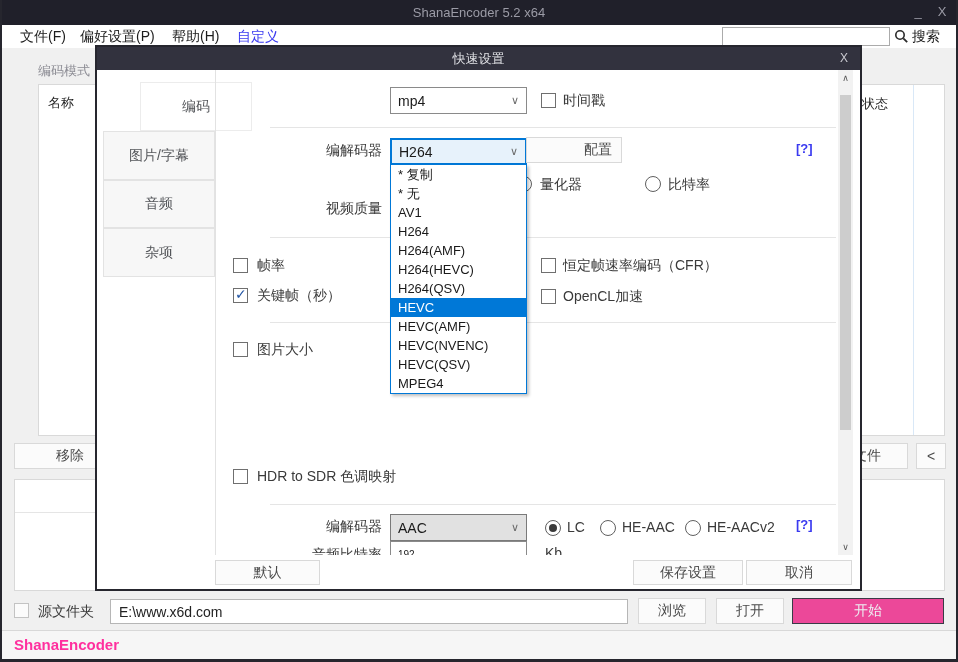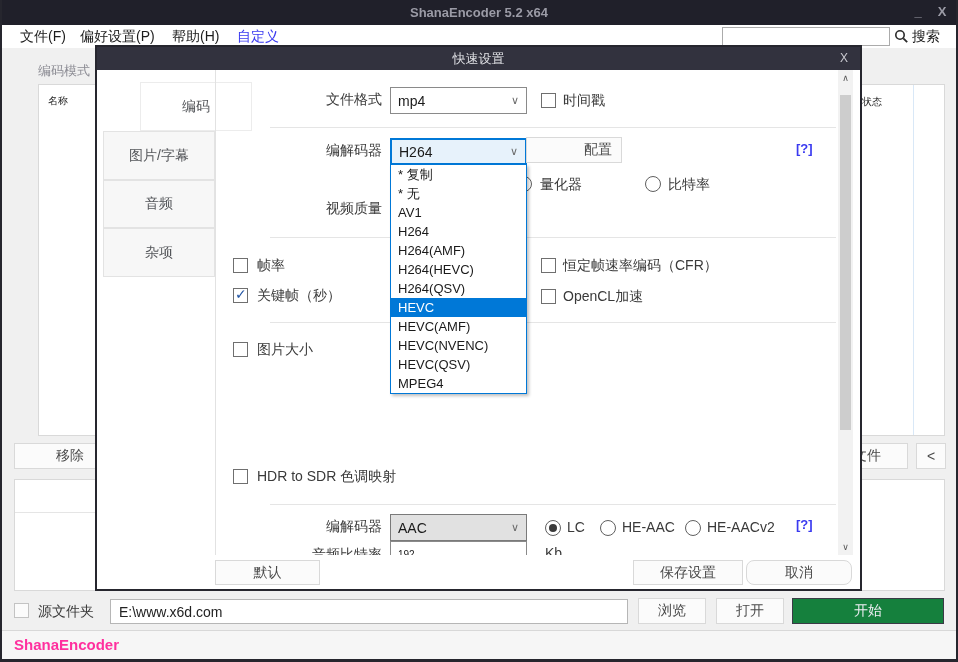--- a/index.html
+++ b/index.html
@@ -1,38 +1,38 @@
 <!DOCTYPE html>
 <html><head>
 <meta charset="utf-8">
 <style>
   * { margin:0; padding:0; box-sizing:border-box; }
   html,body { width:958px; height:662px; }
   body { font-family:"Liberation Sans","DejaVu Sans",sans-serif; background:#f0f0f0; position:relative; overflow:hidden; }
   .abs { position:absolute; }
 
   
-  .titlebar { left:0; top:0; width:958px; height:32px; background:#20202a; z-index:5;font-weight:bold; }
+  .titlebar { left:0; top:0; width:958px; height:32px; background:#20202a; z-index:5; }
   .win-title { left:0; top:0; width:958px; height:25px; line-height:25px; text-align:center; color:#9b9ba6; font-size:13px; }
   .win-ctl { top:0; height:25px; line-height:23px; width:20px; text-align:center; color:#9b9ba6; font-size:13px; cursor:default; }
   .edge { background:#26262e; z-index:45; }
 
   
   .menubar { left:2px; top:25px; width:954px; height:23px; background:#ffffff; z-index:5; }
   .menu-item { top:25px; height:23px; line-height:23px; font-size:14px; color:#1c1c1c; z-index:6; }
   .menu-item.accent { color:#3a3af0; }
   .search-input { top:27px; height:19px; border:1px solid #ababab; font-size:12px; padding:0 4px; z-index:6; background:#fff; outline:none; font-family:inherit; }
   .search-label { top:25px; height:23px; line-height:23px; font-size:14px; color:#1c1c1c; z-index:6; }
 
   
   .panel { background:#ffffff; border:1px solid #d9d9d9; z-index:1; }
-  .bg-text { font-size:10px; color:#1f1f1f; z-index:2; }
+  .bg-text { font-size:13px; color:#1f1f1f; z-index:2; }
   .mode-tab { font-size:13px; color:#8b8b93; z-index:2; }
   .btn { background:#fbfbfb; border:1px solid #d9d9d9; color:#4a4a4a; font-size:14px; display:flex; align-items:center; justify-content:center; z-index:2; cursor:default; }
-  .btn.dark { background:#15803d; border:1px solid #3a3a46; color:#ededf2; }
+  .btn.dark { background:#ec4899; border:1px solid #3a3a46; color:#ededf2; }
   .vline-blue { width:1px; background:#d9e8f7; z-index:2; }
   .hdiv { height:1px; background:#e5e5e5; }
 
   
   .cb { width:15px; height:15px; background:#ffffff; border:1px solid #6f6f6f; z-index:2; }
   .cb.dim { border-color:#c3c3c3; background:#fbfbfb; }
   .cb .mark { position:absolute; left:1px; top:-3px; font-size:14px; font-weight:bold; color:#2456a4; }
   .lbl { font-size:14px; color:#3a3a3a; line-height:22px; z-index:2; }
   .path-input { top:599px; height:25px; border:1px solid #b6b6b6; background:#fff; font-size:14px; color:#222; padding:0 8px; z-index:2; outline:none; font-family:inherit; }
   .statusbar { left:2px; top:630px; width:954px; height:29px; background:#f6f6f6; border-top:1px solid #d8d8d8; z-index:5; }
@@ -123,21 +123,20 @@
   </div>
 
   <div class="abs tab active" style="top:35px; height:49px;margin-left:37px;">编码</div>
   <div class="abs tab" style="top:84px; height:49px;">图片/字幕</div>
   <div class="abs tab" style="top:133px; height:48px;">音频</div>
   <div class="abs tab" style="top:181px; height:49px;">杂项</div>
   <div class="abs dlg-vline"></div>
 
   <div class="abs content">
 
-    <div class="abs flabel" style="left:54px; top:16px;">文件格式</div>
     <div class="abs combo" style="left:174px; top:17px;">
       <span>mp4</span>
       <span class="chev">∨</span>
     </div>
     <div class="abs cb" style="left:325px; top:23px;"></div>
     <div class="abs lbl" style="left:347px; top:19px;">时间戳</div>
     <div class="abs hdiv" style="left:54px; top:57px; width:566px;"></div>
 
     <div class="abs flabel" style="left:54px; top:67px;">编解码器</div>
     <div class="abs combo focus" style="left:174px; top:68px;">
@@ -210,18 +209,18 @@
   </div>
 
   <div class="abs sbar">
     <div class="arrow" style="top:0;">∧</div>
     <div class="thumb"></div>
     <div class="arrow" style="bottom:0;">∨</div>
   </div>
 
   <div class="abs btn" style="left:118px; top:513px; width:105px; height:25px;">默认</div>
   <div class="abs btn" style="left:536px; top:513px; width:110px; height:25px;">保存设置</div>
-  <div class="abs btn" style="left:649px; top:513px; width:106px; height:25px;border-radius:8px;">取消</div>
+  <div class="abs btn" style="left:649px; top:513px; width:106px; height:25px;">取消</div>
 </div>
 
 <div class="abs edge" style="left:0; top:0; width:2px; height:662px;"></div>
 <div class="abs edge" style="left:956px; top:0; width:2px; height:662px;"></div>
 <div class="abs edge" style="left:0; top:659px; width:958px; height:3px;"></div>
 
 </body></html>

